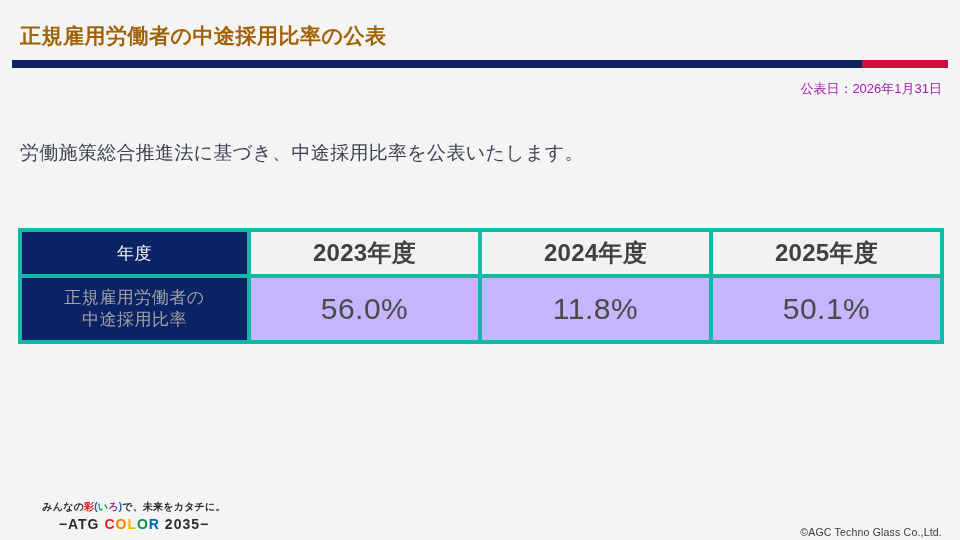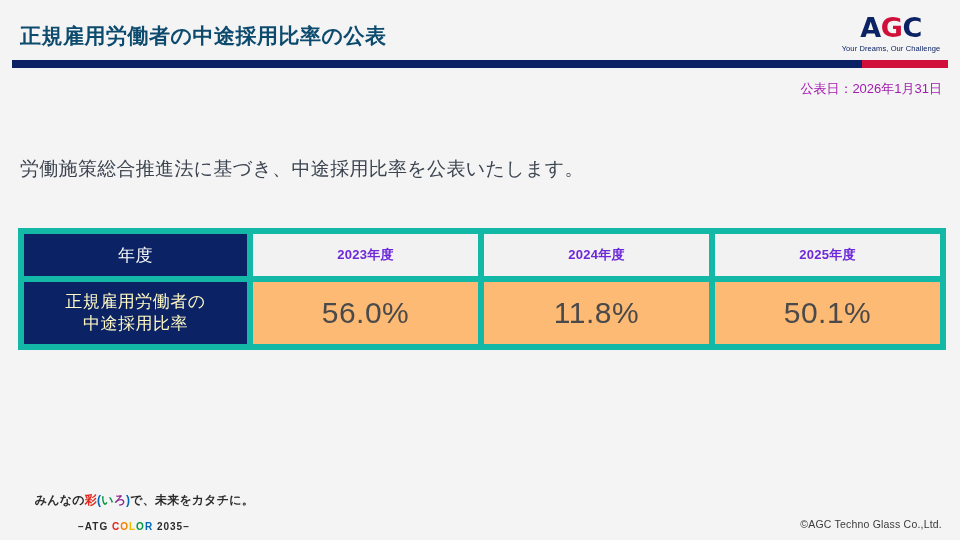--- a/index.html
+++ b/index.html
@@ -23,21 +23,21 @@
     width: 960px;
     height: 72px;
   }
   .page-title {
     position: absolute;
     left: 20px;
     top: 22px;
     font-size: 21px;
     font-weight: bold;
     letter-spacing: 0.5px;
-    color: #0c4a6e;
+    color: #a16207;
     white-space: nowrap;
   }
   .header-rule {
     position: absolute;
     left: 12px;
     top: 60px;
     width: 936px;
     height: 8px;
     display: flex;
   }
@@ -86,136 +86,131 @@
     top: 80px;
     font-size: 13px;
     color: #a21caf;
     white-space: nowrap;
   }
 
   
   .lead-text {
     position: absolute;
     left: 20px;
-    top: 156px;
+    top: 140px;
     font-size: 19px;
     color: #3c4450;
     letter-spacing: 0.3px;
     white-space: nowrap;
   }
 
   
   .data-table {
     position: absolute;
     left: 18px;
     top: 228px;
     width: 922px;
     border-collapse: collapse;
     table-layout: fixed;
   }
   .data-table th,
   .data-table td {
-    border: 6px solid #14b8a6;
+    border: 4px solid #14b8a6;
     padding: 0;
     text-align: center;
     vertical-align: middle;
   }
   .col-label { width: 229px; }
   .col-year  { width: 231px; }
 
   .hdr-label {
     background: #0b2265;
     color: #ffffff;
     font-size: 17px;
     font-weight: normal;
     text-align: left;
     padding: 0 0 0 10px;
     height: 42px;
     letter-spacing: 0.5px;
   }
   .hdr-year {
     background: #f2f2f2;
-    color: #6d28d9;
-    font-size: 13px;
+    color: #404040;
+    font-size: 24px;
     font-weight: bold;
     height: 42px;
     letter-spacing: 0.3px;
     margin-left: 17px;
   }
   .cell-label {
     background: #0b2265;
-    color: #fef9c3;
+    color: #a3a3a3;
     font-size: 17px;
     text-align: left;
     padding: 0 0 0 10px;
     height: 62px;
     line-height: 1.28;
     letter-spacing: 0.5px;
   }
   .cell-label span { display: block; }
   .cell-value {
-    background: #fdba74;
+    background: #c4b5fd;
     color: #4a4a4a;
     font-size: 30px;
     height: 62px;
     letter-spacing: 0.5px;
   }
 
   
   .footer-slogan {
     position: absolute;
     left: 14px;
     bottom: 8px;
     width: 240px;
     text-align: center;
   }
   .slogan-main {
-    font-size: 12px;
+    font-size: 10px;
     font-weight: bold;
     color: #2b2b2b;
     letter-spacing: 0.2px;
     white-space: nowrap;
-    text-align: right;
   }
   .slogan-sub {
-    margin-top: 12px;
-    font-size: 10px;
+    margin-top: 2px;
+    font-size: 14px;
     font-weight: bold;
     letter-spacing: 1px;
     color: #2b2b2b;
     white-space: nowrap;
   }
   .c-red    { color: #e2231a; }
   .c-orange { color: #f08200; }
   .c-yellow { color: #e8c000; }
   .c-green  { color: #00963f; }
   .c-blue   { color: #0068b7; }
   .c-purple { color: #8f2d8f; }
 
   .copyright {
     position: absolute;
     right: 18px;
-    bottom: 10px;
+    bottom: 2px;
     font-size: 10.5px;
     color: #3b3b3b;
     letter-spacing: 0.2px;
     white-space: nowrap;
   }
 </style>
 </head>
 <body>
 
 <div class="header">
 
   <div class="page-title">正規雇用労働者の中途採用比率の公表</div>
 
-  <div class="logo-block">
-    <div class="logo-mark"><span>A</span><span class="logo-g">G</span><span>C</span></div>
-    <div class="logo-tagline">Your Dreams, Our Challenge</div>
-  </div>
 
   <div class="header-rule">
     <div class="rule-navy"></div>
     <div class="rule-red"></div>
   </div>
 
 </div>
 
 <div class="publish-date">公表日：2026年1月31日</div>
 

